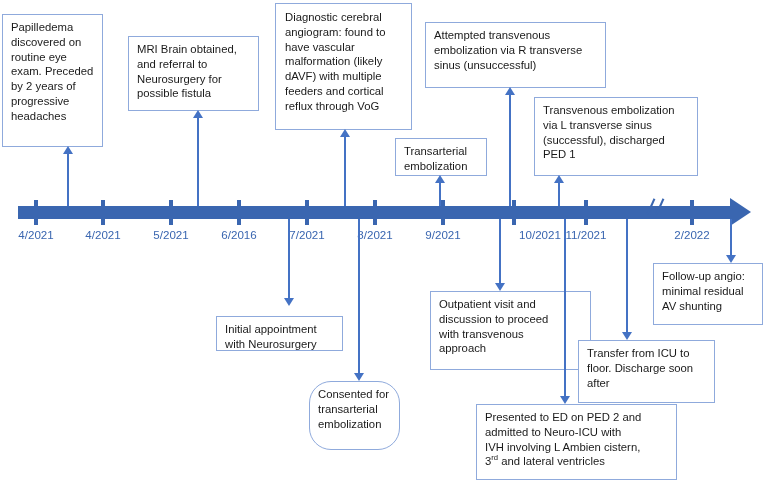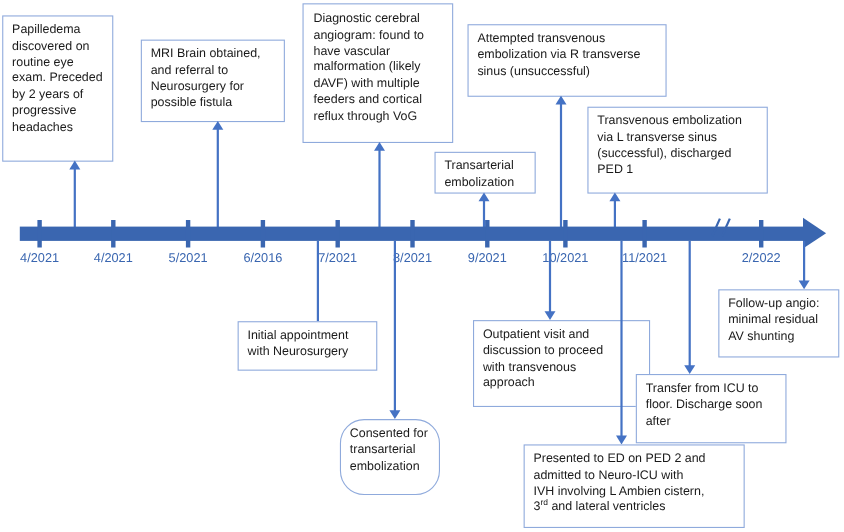--- a/index.html
+++ b/index.html
@@ -160,27 +160,27 @@
   <div class="brk" style="left:650px; top:198px;"></div>
   <div class="brk" style="left:659px; top:198px;"></div>
 
   <div class="tlabel" style="left:36px;">4/2021</div>
   <div class="tlabel" style="left:103px;">4/2021</div>
   <div class="tlabel" style="left:171px;">5/2021</div>
   <div class="tlabel" style="left:239px;">6/2016</div>
   <div class="tlabel" style="left:307px;">7/2021</div>
   <div class="tlabel" style="left:375px;">8/2021</div>
   <div class="tlabel" style="left:443px;">9/2021</div>
-  <div class="tlabel" style="left:514px;">10/2021</div>
+  <div class="tlabel" style="left:540px;">10/2021</div>
   <div class="tlabel" style="left:586px;">11/2021</div>
   <div class="tlabel" style="left:692px;">2/2022</div>
 
   <div class="conn" style="left:288.3px; top:219px; height:80px;"></div>
   <div class="arrowhead down" style="left:284px; top:298px;"></div>
-  <div class="ebox" style="left:216px; top:292px; width:127px; height:45px;">Initial appointment
+  <div class="ebox" style="left:216px; top:316px; width:127px; height:35px;">Initial appointment
 with Neurosurgery</div>
 
   <div class="conn" style="left:358.3px; top:219px; height:155px;"></div>
   <div class="arrowhead down" style="left:354px; top:373px;"></div>
   <div class="ebox" style="left:309px; top:381px; width:91px; height:69px;border-radius:22px;">Consented for
 transarterial
 embolization</div>
 
   <div class="conn" style="left:499.3px; top:219px; height:65px;"></div>
   <div class="arrowhead down" style="left:495px; top:283px;"></div>

